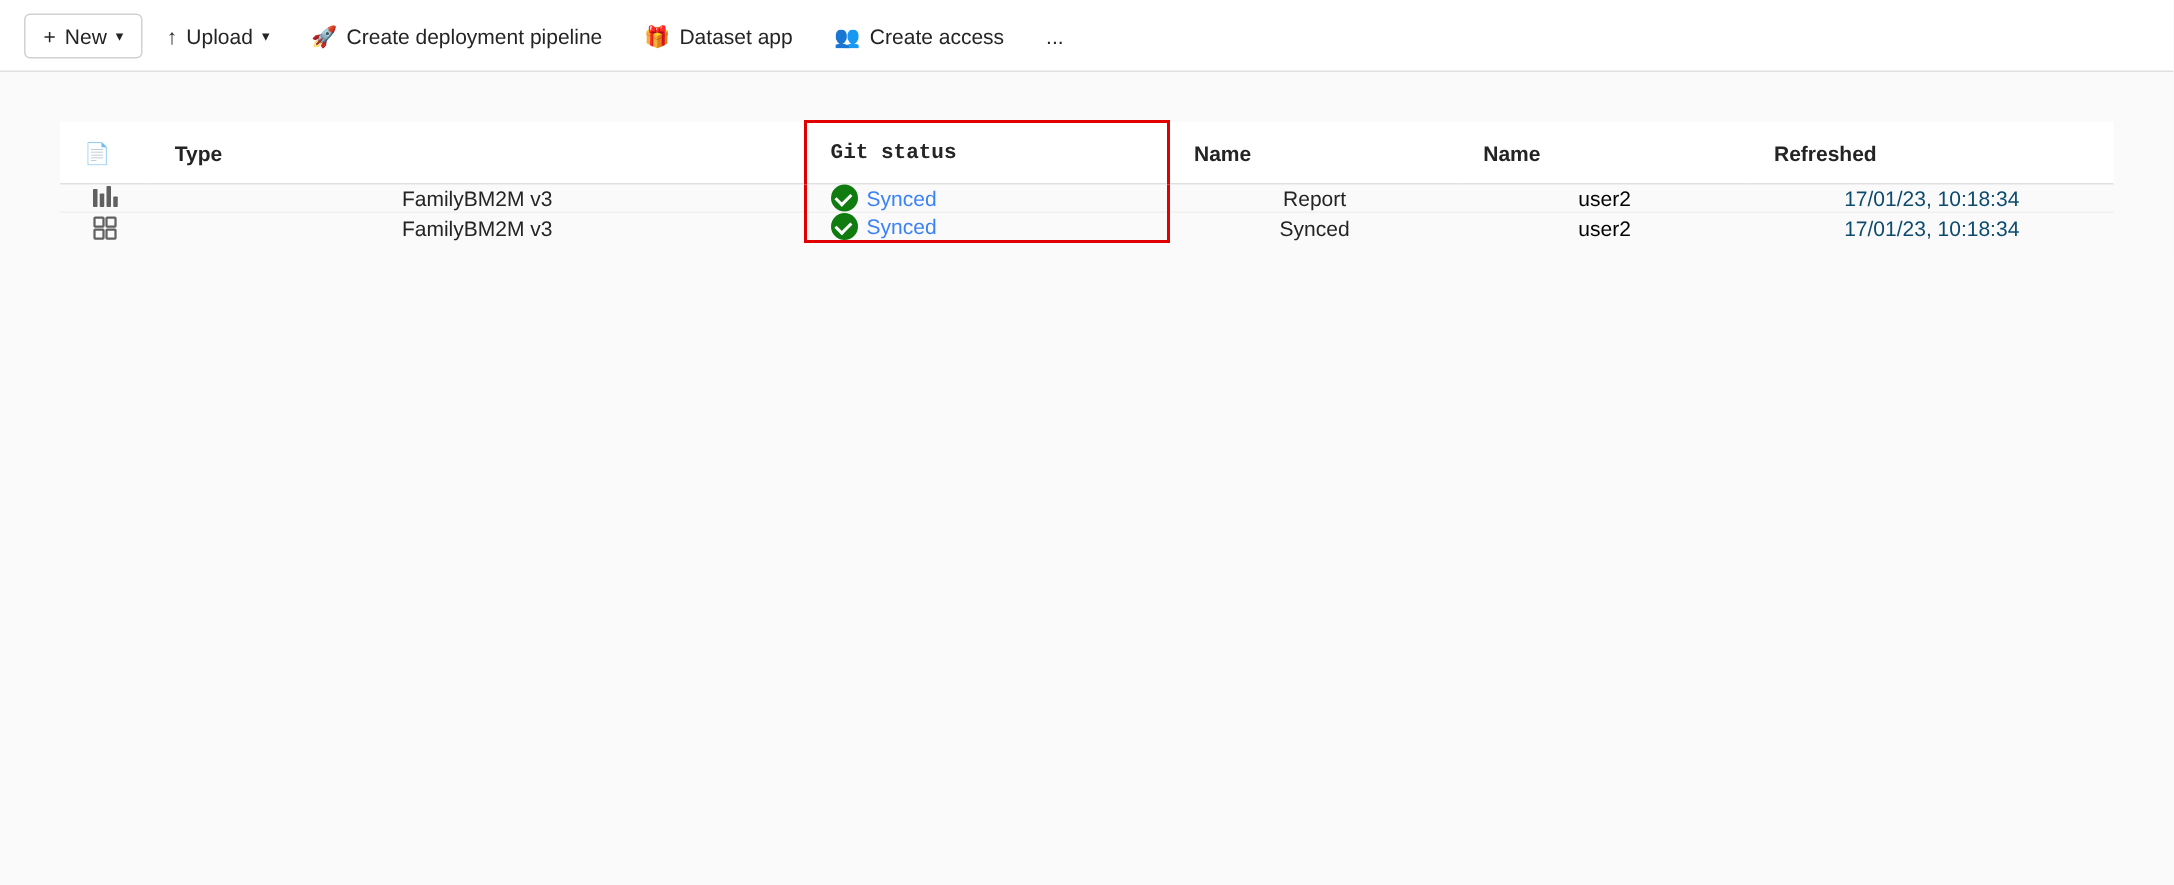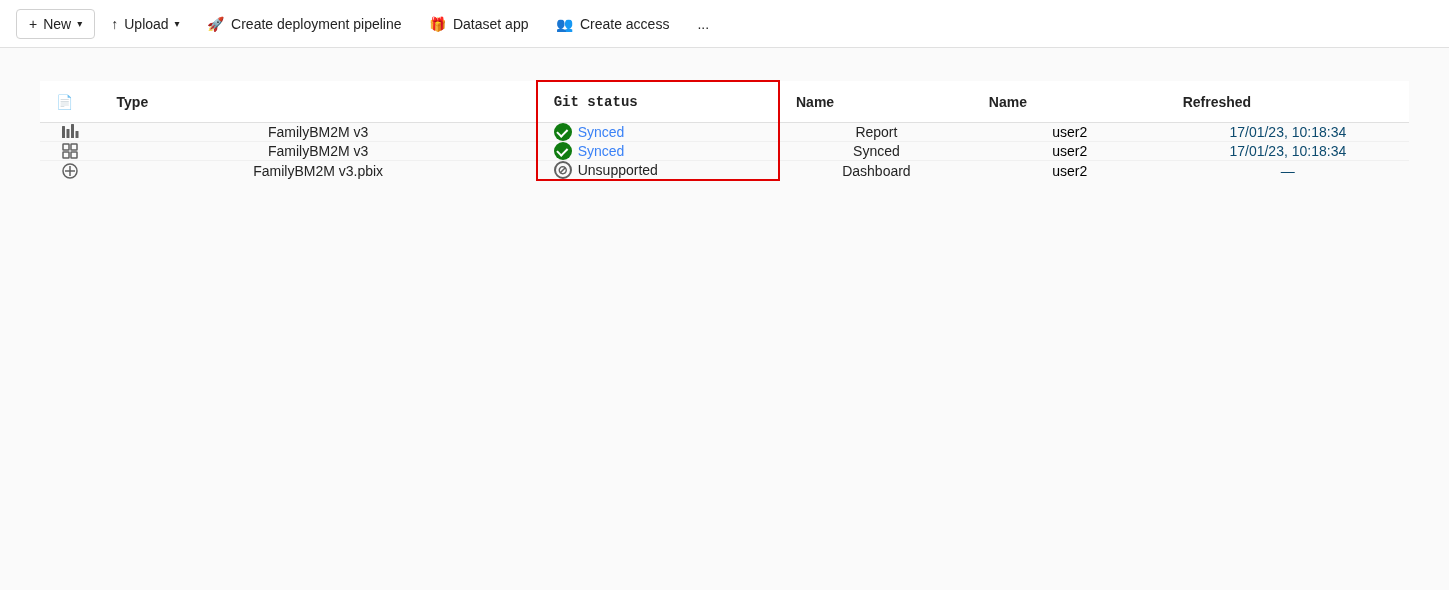--- a/index.html
+++ b/index.html
@@ -260,36 +260,15 @@
           <td class="col-git git-highlight-col">
       <div class="status-synced">
         <div class="synced-icon"></div>
         <span>Synced</span>
       </div>
           </td>
           <td class="col-type">Synced</td>
           <td class="col-owner owner-text">user2</td>
           <td class="col-refreshed refreshed-text">17/01/23, 10:18:34</td>
         </tr>
-        <tr>
-          <td class="col-icon">
-            <div class="icon-cell">
-              <svg width="18" height="18" viewBox="0 0 18 18" fill="none" xmlns="http://www.w3.org/2000/svg">
-                <circle cx="9" cy="9" r="7" stroke="#616161" stroke-width="1.5"></circle>
-                <line x1="4" y1="9" x2="14" y2="9" stroke="#616161" stroke-width="1.5"></line>
-                <line x1="9" y1="4" x2="9" y2="14" stroke="#616161" stroke-width="1.5"></line>
-              </svg>
-            </div>
-          </td>
-          <td class="col-name">FamilyBM2M v3.pbix</td>
-          <td class="col-git git-highlight-col">
-      <div class="status-unsupported">
-        <div class="unsupported-icon">⊘</div>
-        <span>Unsupported</span>
-      </div>
-          </td>
-          <td class="col-type">Dashboard</td>
-          <td class="col-owner owner-text">user2</td>
-          <td class="col-refreshed refreshed-text">—</td>
-        </tr>
       </tbody>
   </table>
 </div>
 
 </body></html>

